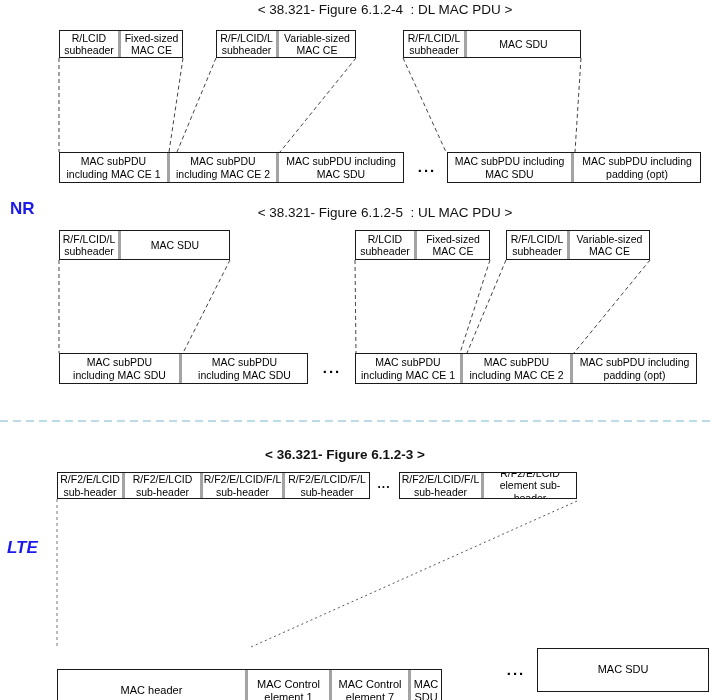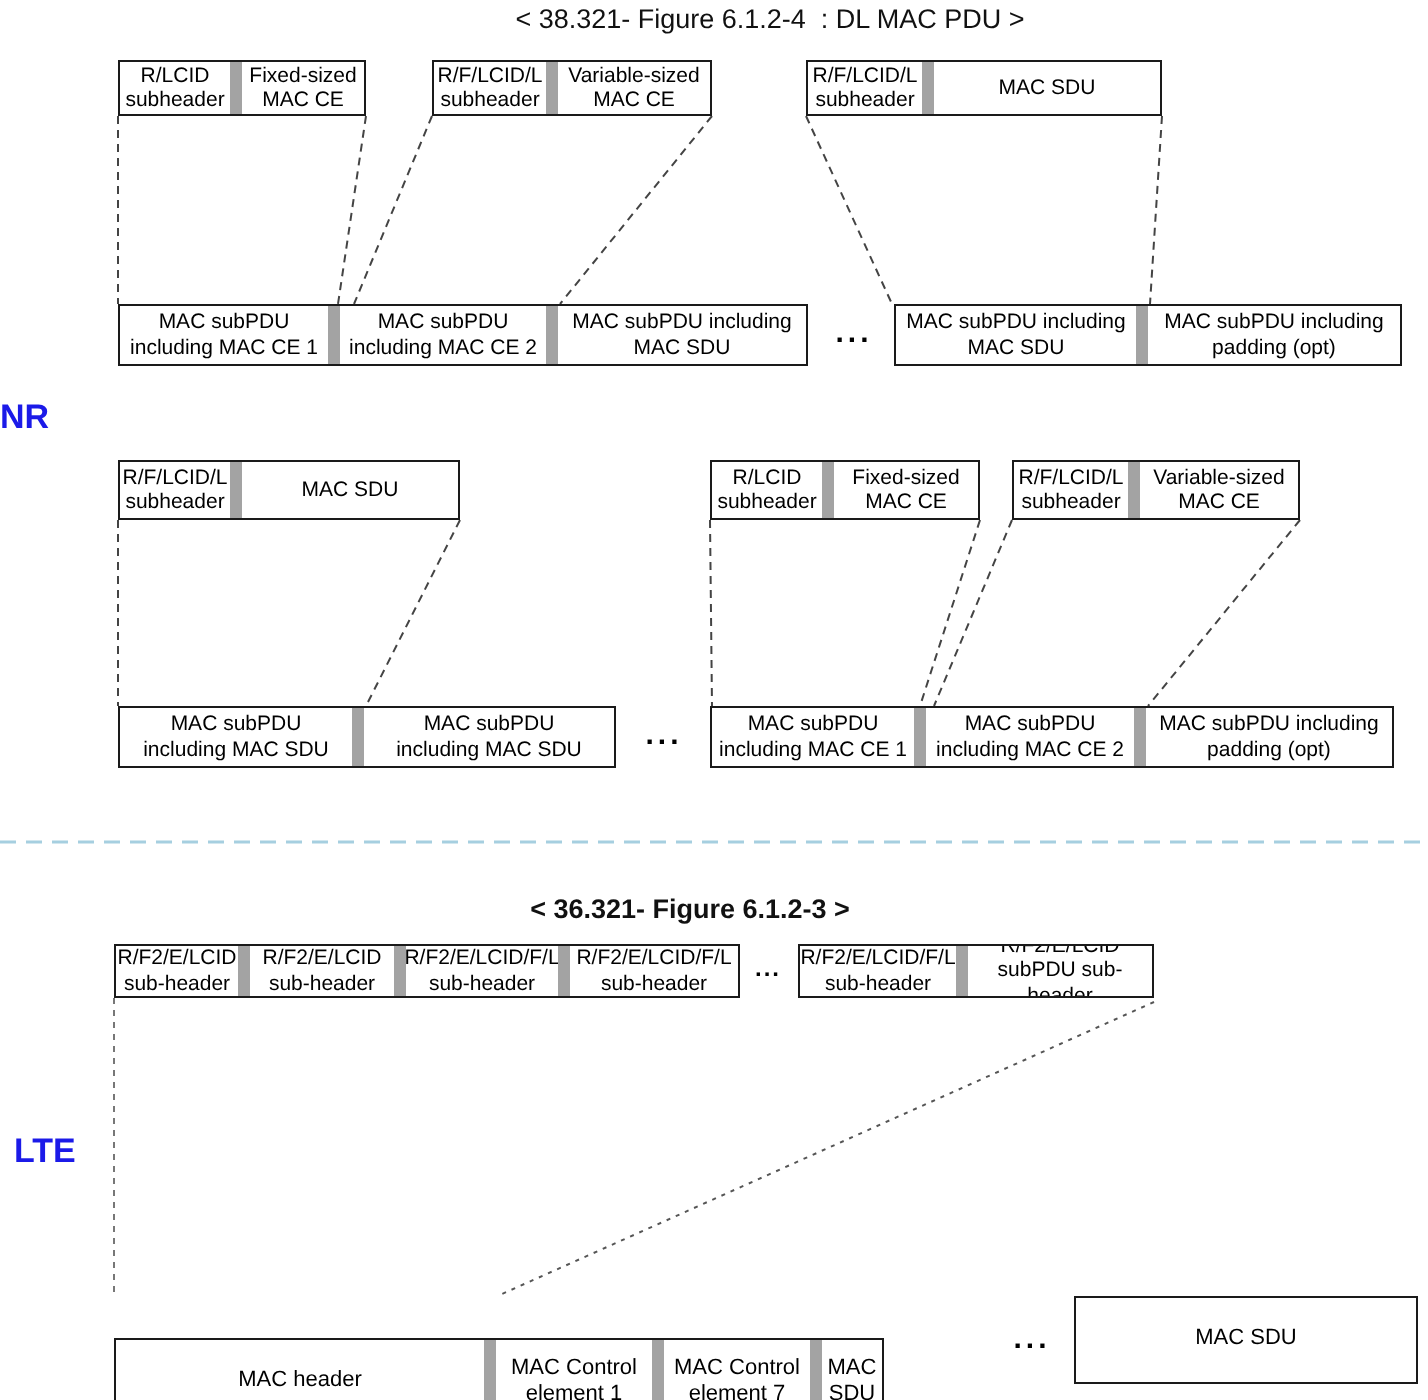--- a/index.html
+++ b/index.html
@@ -4,21 +4,21 @@
 <style>
   html,body{margin:0;padding:0;background:#ffffff;}
   .canvas{position:relative;width:714px;height:700px;background:#ffffff;overflow:hidden;
           font-family:"Liberation Sans","DejaVu Sans",sans-serif;color:#000;padding-left:36px;}
   .fig-title{position:absolute;text-align:center;font-size:13.5px;color:#111;white-space:pre;}
   .side-label{position:absolute;font-size:17px;font-weight:600;color:#1b1ae8;}
   .grp{position:absolute;display:flex;flex-direction:row;border:1px solid #1a1a1a;
        background:#fff;box-sizing:border-box;}
   .cell{display:flex;flex-direction:column;align-items:center;justify-content:center;
         text-align:center;font-size:10.5px;line-height:12.5px;box-sizing:border-box;
-        border-right:6px solid #a3a3a3;overflow:hidden;}
+        border-right:3px solid #a3a3a3;overflow:hidden;}
   .cell:last-child{border-right:none;flex:1;}
   .cell span:empty{display:none;}
   .lte-pdu .cell{font-size:11px;line-height:13.5px;}
   .dots{position:absolute;font-weight:bold;font-size:15px;letter-spacing:2px;text-align:center;}
   .dots-sm{font-size:12px;letter-spacing:1px;}
   svg.overlay{position:absolute;left:0;top:0;pointer-events:none;}
 </style>
 </head>
 <body>
 
@@ -101,22 +101,23 @@
     <div class="cell" style="width:126px;">
       <span>MAC subPDU including</span>
         <span>MAC SDU</span>
     </div>
     <div class="cell">
       <span>MAC subPDU including</span>
         <span>padding (opt)</span>
     </div>
   </div>
 
-  <div class="side-label" style="left:0;top:199px;text-align:center;">NR</div>
-
+  <div class="side-label" style="left:10px;top:199px;text-align:center;">NR</div>
+
+  <div class="fig-title" style="left:55px;top:205px;width:660px;">&lt; 38.321- Figure 6.1.2-5  : UL MAC PDU &gt;</div>
 
   <div class="grp" style="left:59px;top:230px;width:171px;height:30px;">
     <div class="cell" style="width:61px;">
       <span>R/F/LCID/L</span>
         <span>subheader</span>
     </div>
     <div class="cell">
       <span>MAC SDU</span>
     </div>
   </div>
@@ -194,25 +195,25 @@
 
   <div class="dots dots-sm" style="left:370px;top:477px;width:28px;">...</div>
 
   <div class="grp" style="left:399px;top:472px;width:178px;height:27px;">
     <div class="cell" style="width:84px;">
       <span>R/F2/E/LCID/F/L</span>
         <span>sub-header</span>
     </div>
     <div class="cell">
       <span>R/F2/E/LCID</span>
-        <span>subPDU sub-header</span>
-    </div>
-  </div>
-
-  <div class="side-label" style="left:7px;top:566px;">LTE</div>
+        <span>element sub-header</span>
+    </div>
+  </div>
+
+  <div class="side-label" style="left:7px;top:538px;font-style:italic;">LTE</div>
 
   <div class="grp lte-pdu" style="left:57px;top:669px;width:385px;height:44px;">
     <div class="cell" style="width:190px;">
       <span>MAC header</span>
     </div>
     <div class="cell" style="width:84px;flex:none;">
       <span>MAC Control</span>
         <span>element 1</span>
     </div>
     <div class="cell" style="width:79px;flex:none;">

